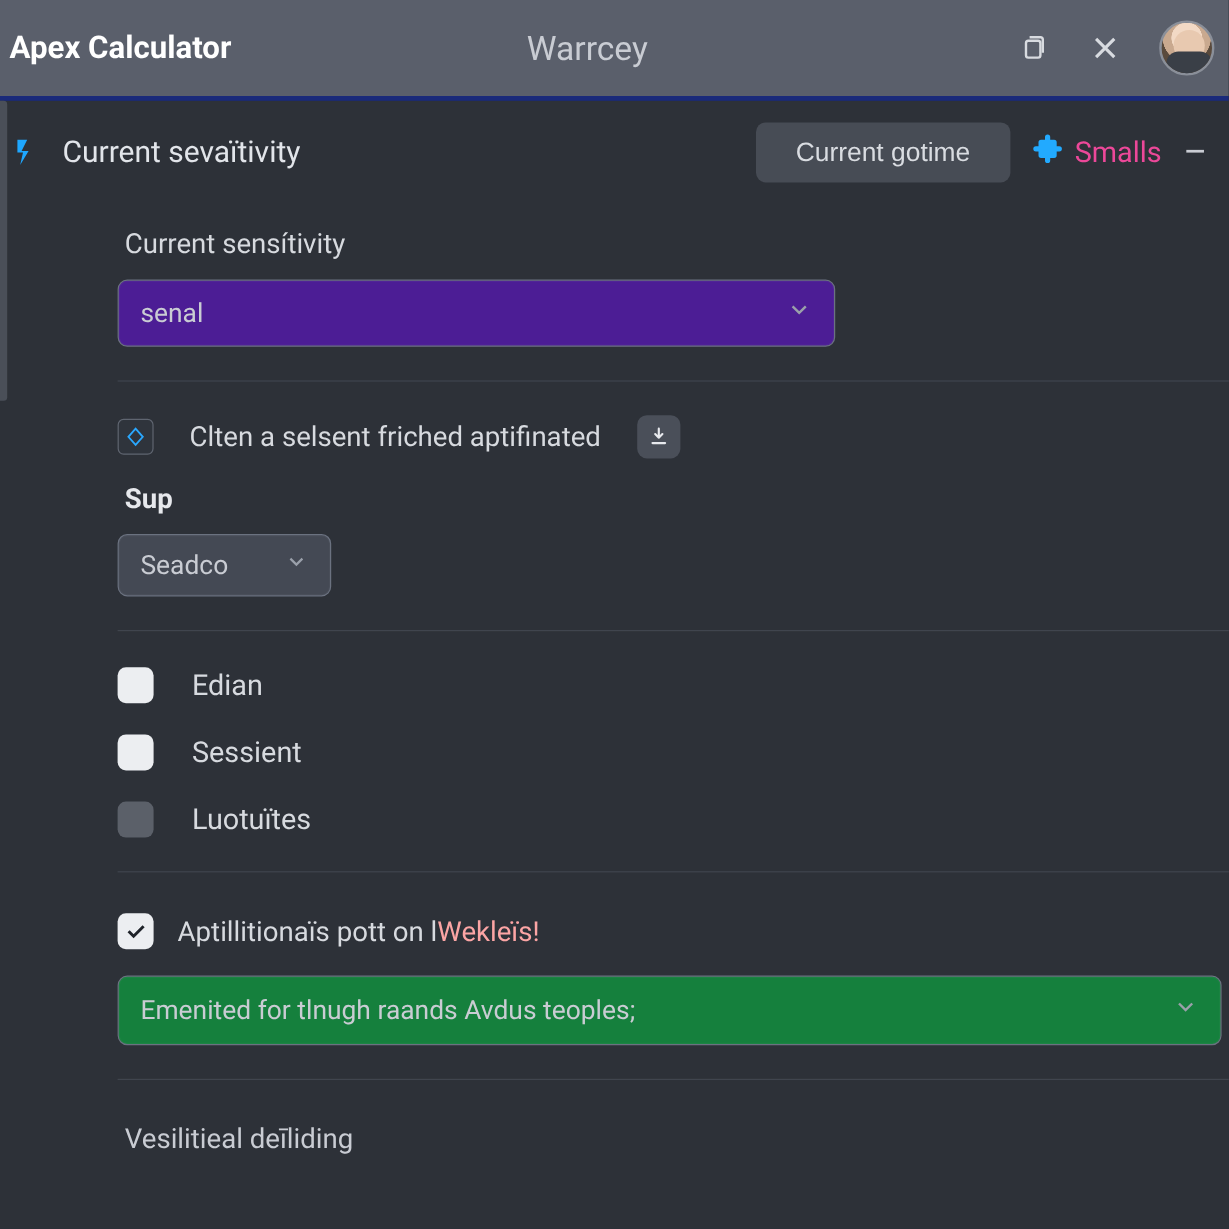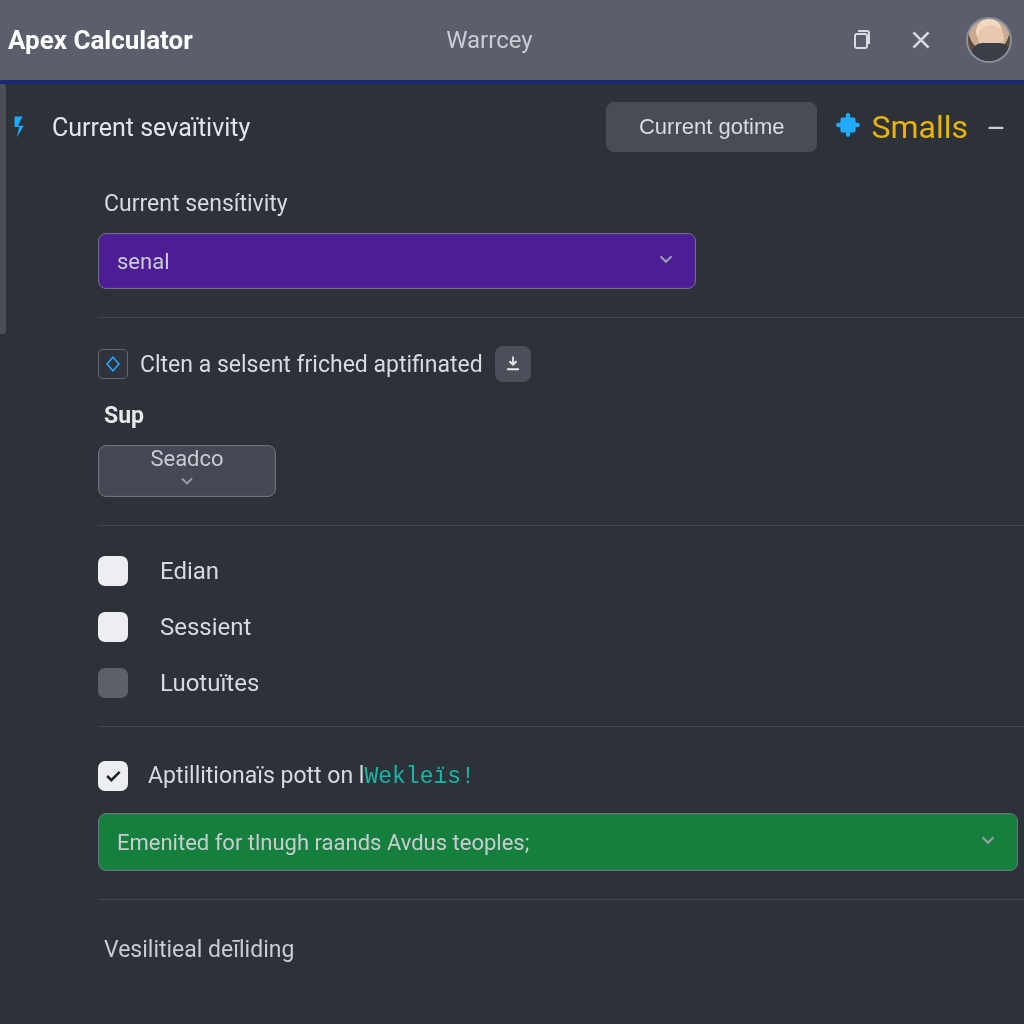--- a/index.html
+++ b/index.html
@@ -17,21 +17,21 @@
     padding: 0 12px 0 8px;
   }
   .app-title {
     font-size: 26px;
     font-weight: 700;
     color: #ffffff;
   }
   .centered-title {
     flex: 1;
     text-align: center;
-    font-size: 24px;
+    font-size: 28px;
     color: #c9ccd3;
     margin-left: -60px;
   }
   .title-actions {
     display: flex;
     align-items: center;
     gap: 30px;
   }
   .title-icon {
     width: 30px; height: 30px;
@@ -82,22 +82,22 @@
     background: #474c55;
     border: none;
     color: #d9dce1;
     font-size: 22px;
     padding: 12px 33px;
     border-radius: 8px;
     cursor: pointer;
   }
   .chip-link {
     display: flex; align-items: center; gap: 10px;
-    font-size: 32px;
-    color: #eab308;
+    font-size: 24px;
+    color: #ec4899;
     cursor: pointer;
     padding: 0 6px;
   }
   .chip-link .ic { color:#22aaff; }
   .minus {
     font-size: 30px; color:#c9ccd3; width:20px; text-align:center;
   }
   .left-rail {
     position:absolute;
     left:0; top:84px;
@@ -122,28 +122,28 @@
     border-radius:8px;
     padding: 0 18px;
     height:56px;
     font-size:22px;
     color:#c9ccd3;
     cursor:pointer;
     box-shadow: inset 0 0 0 1px rgba(255,255,255,0.03);
   }
   .select .chev { color:#9aa0aa; }
   .select.wide { width: 598px; }
-  .select.small { width: 178px; height:52px; background:#444954;flex-direction:column; }
+  .select.small { width: 178px; height:52px; background:#444954; }
   .select.full { width: 920px; height:58px; background:#15803d; }
   .divider {
     height:1px; background:#40454e; margin: 28px 0 0 0;
     width: 965px;
   }
   .row {
-    display:flex; align-items:center; gap:12px;
+    display:flex; align-items:center; gap:30px;
     margin-top: 28px;
   }
   .mini-badge {
     width:30px;height:30px;border:1px solid #5f6570;border-radius:5px;
     display:flex;align-items:center;justify-content:center;
     background:#2f343c;
   }
   .mini-badge svg{color:#2aa8ff;}
   .row-text { font-size:23px; color:#d7dadf; }
   .icon-btn {
@@ -161,21 +161,21 @@
     display:flex;align-items:center;justify-content:center;flex-shrink:0;
   }
   .checkbox.dim { background:#5b6069; }
   .checkbox.checked svg { color:#1f232a; }
   .check-label { font-size:24px; color:#d7dadf; }
   .special-row {
     display:flex; align-items:center; gap:20px;
     margin-top: 34px;
   }
   .special-text { font-size:23px; color:#d7dadf; display:flex; gap:0; align-items:baseline;}
-  .special-text .hl { color:#14b8a6;font-family:Liberation Mono, monospace; }
+  .special-text .hl { color:#fca5a5; }
   .bottom-label {
     font-size:23px; color:#c9ccd3; margin-top:36px; margin-left:6px;
   }
 </style>
 </head>
 <body>
 
 <div class="titlebar">
   <span class="app-title">Apex Calculator</span>
   <span class="centered-title">Warrcey</span>

